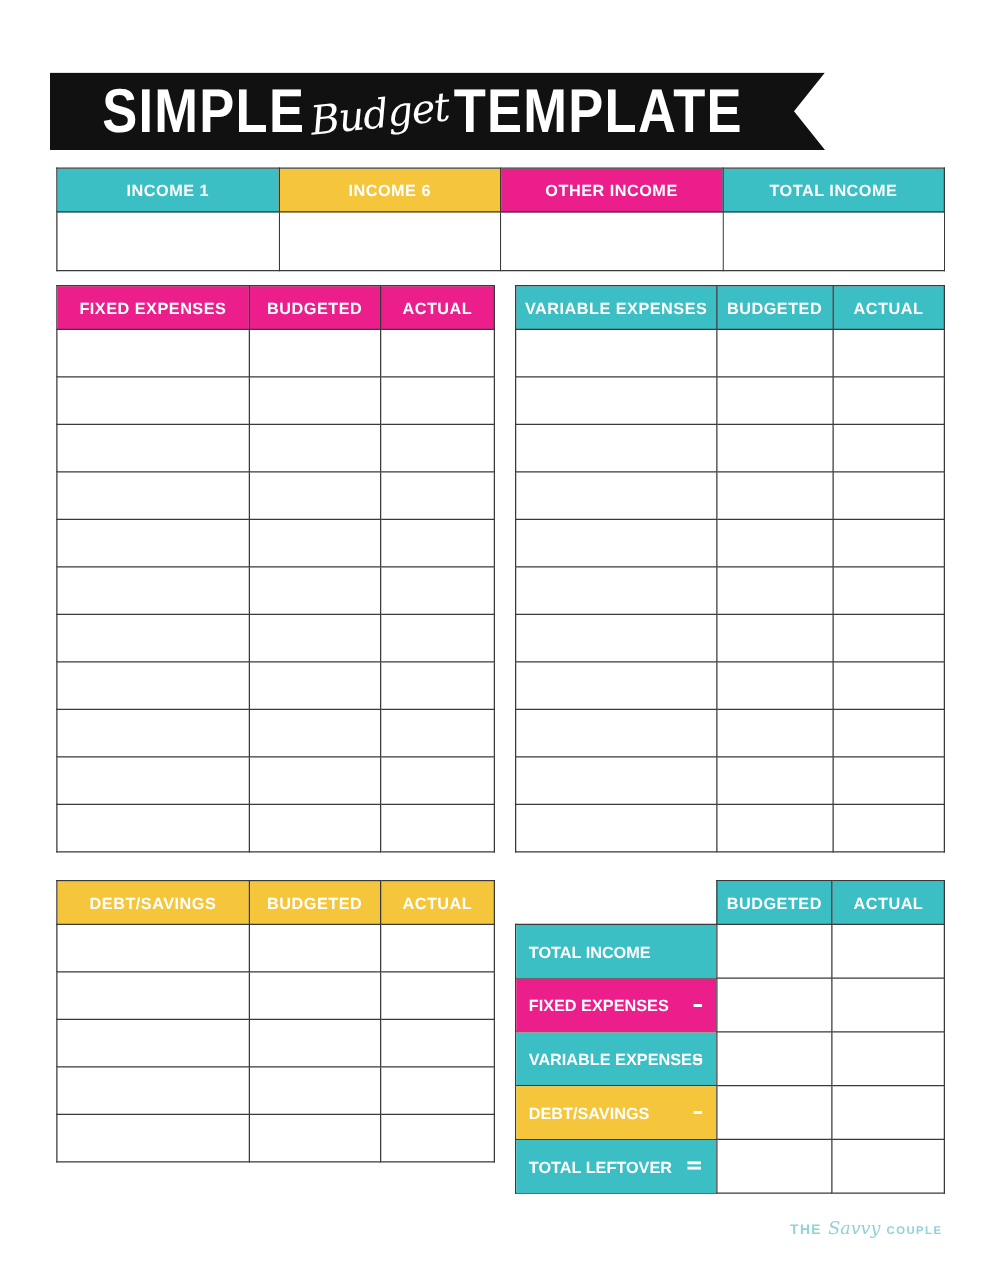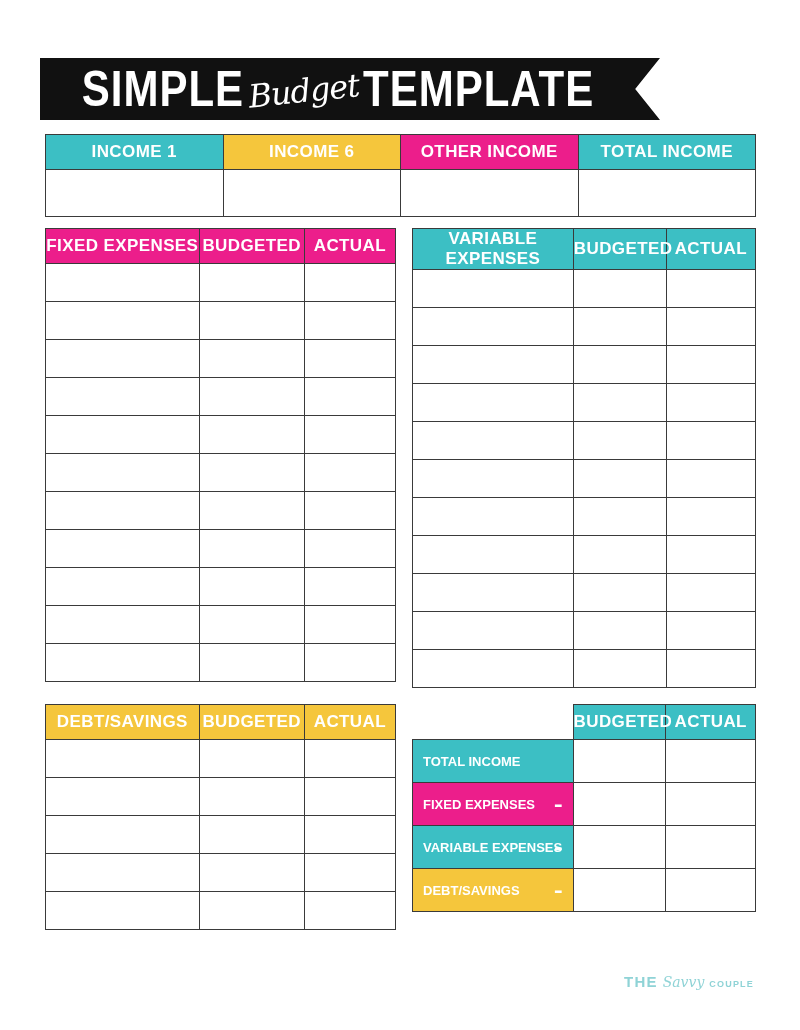--- a/index.html
+++ b/index.html
@@ -69,21 +69,21 @@
     table-layout: fixed;
   }
   .tbl td, .tbl th {
     border: 1px solid #3a3a3a;
     padding: 0;
     margin: 0;
   }
   .hdr {
     color: #ffffff;
     font-weight: bold;
-    font-size: 17px;
+    font-size: 13px;
     letter-spacing: 0.4px;
     text-align: center;
     height: 34px;
     font-stretch: condensed;
   }
   .cell {
     height: 37px;
     background: #ffffff;
   }
 
@@ -162,21 +162,21 @@
   .footer {
     position: absolute;
     right: 46px;
     top: 955px;
     display: flex;
     align-items: baseline;
     gap: 5px;
     color: #8fd3d6;
   }
   .footer .f1 {
-    font-size: 15px;
+    font-size: 11px;
     letter-spacing: 1.2px;
     font-weight: bold;
   }
   .footer .f2 {
     font-family: "DejaVu Serif", serif;
     font-style: italic;
     font-size: 14px;
   }
   .footer .f3 {
     font-size: 9px;
@@ -411,20 +411,28 @@
       <td class="cell-sm"></td>
     </tr>
     <tr>
       <td class="lbl yellow">
         <span>DEBT/SAVINGS</span>
         <span class="sym">–</span>
       </td>
       <td class="cell-sm"></td>
       <td class="cell-sm"></td>
     </tr>
+    <tr>
+      <td class="lbl teal">
+        <span>TOTAL LEFTOVER</span>
+        <span class="sym">=</span>
+      </td>
+      <td class="cell-sm"></td>
+      <td class="cell-sm"></td>
+    </tr>
   </tbody>
     </table>
 
   <div class="footer">
     <span class="f1">THE</span>
     <span class="f2">Savvy</span>
     <span class="f3">COUPLE</span>
   </div>
 
 </div>

